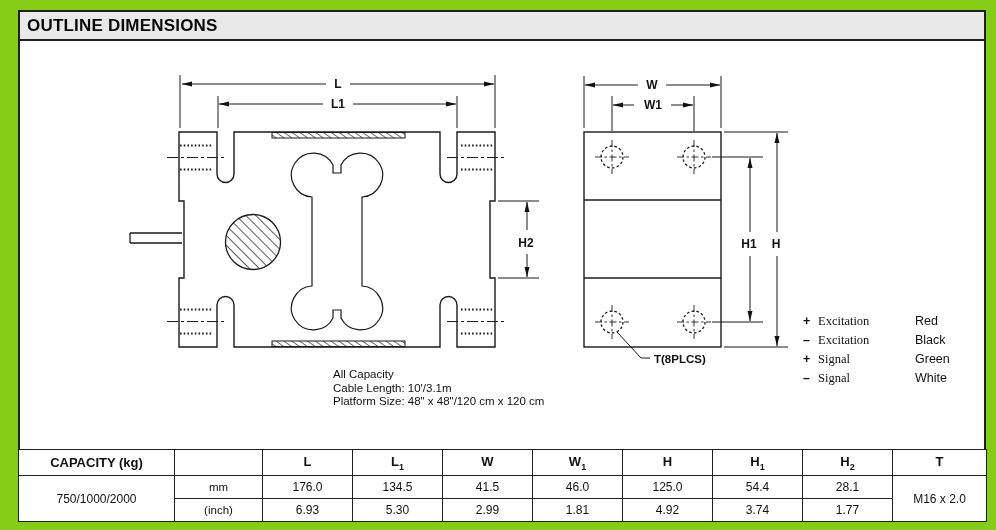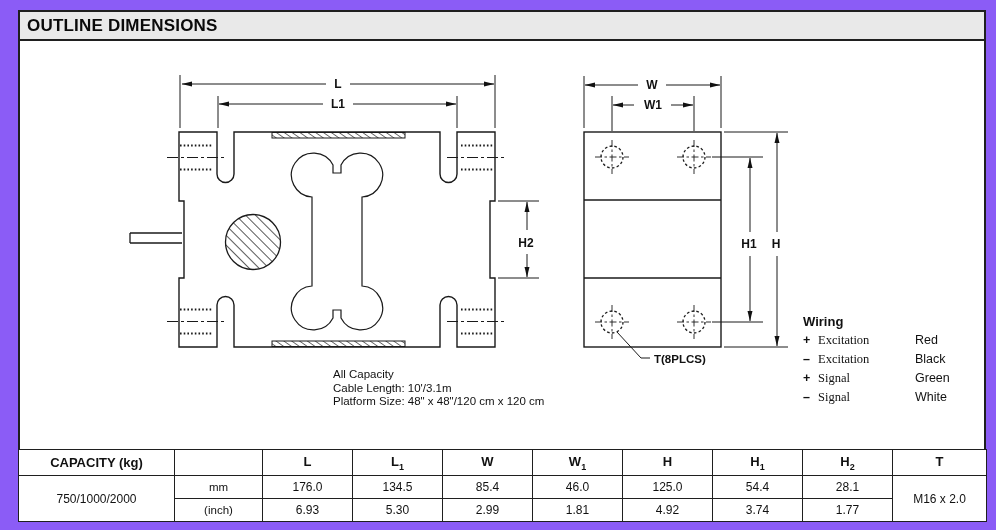--- a/index.html
+++ b/index.html
@@ -1,16 +1,16 @@
 <!DOCTYPE html>
 <html><head>
 <meta charset="utf-8">
 <style>
   html,body{margin:0;padding:0;background:#fff;}
-  .page{position:relative;width:996px;height:530px;background:#8b5cf6;overflow:hidden;
+  .page{position:relative;width:996px;height:530px;background:#84cc16;overflow:hidden;
         font-family:"Liberation Sans",sans-serif;color:#111;}
   .frame{position:absolute;left:18px;top:10px;width:968px;height:510px;
          border:2px solid #1f1f1f;box-sizing:border-box;background:#fff;}
   .titlebar{height:29px;background:#e9e9e9;border-bottom:2px solid #1f1f1f;
             display:flex;align-items:center;padding-left:7px;box-sizing:border-box;
             font-weight:bold;font-size:17px;letter-spacing:.2px;color:#0a0a0a;}
   svg.draw{position:absolute;left:0;top:0;width:996px;height:530px;}
   svg.draw text{font-family:"Liberation Sans",sans-serif;font-weight:bold;fill:#111;}
   .notes{position:absolute;left:333px;top:368px;font-weight:normal;font-size:11.5px;line-height:13.5px;}
   .wiring{position:absolute;left:803px;top:312px;font-size:12.5px;line-height:19px;}
@@ -194,21 +194,20 @@
     </g>
   </svg>
 
   <div class="notes">
     <div>All Capacity</div>
     <div>Cable Length: 10'/3.1m</div>
     <div>Platform Size: 48" x 48"/120 cm x 120 cm</div>
   </div>
 
   <div class="wiring">
-    <div class="wtitle">Wiring</div>
     <div class="row">
       <span class="sign">+</span>
       <span class="name">Excitation</span>
       <span class="color">Red</span>
     </div>
     <div class="row">
       <span class="sign">–</span>
       <span class="name">Excitation</span>
       <span class="color">Black</span>
     </div>
@@ -248,21 +247,21 @@
       <th><span>H</span><sub></sub></th>
       <th><span>H</span><sub>1</sub></th>
       <th><span>H</span><sub>2</sub></th>
       <th><span>T</span><sub></sub></th>
     </tr>
     <tr>
       <td rowspan="2">750/1000/2000</td>
       <td class="unit">mm</td>
       <td>176.0</td>
       <td>134.5</td>
-      <td>85.4</td>
+      <td>41.5</td>
       <td>46.0</td>
       <td>125.0</td>
       <td>54.4</td>
       <td>28.1</td>
       <td rowspan="2">M16 x 2.0</td>
     </tr>
     <tr>
       <td class="unit">(inch)</td>
       <td>6.93</td>
       <td>5.30</td>

